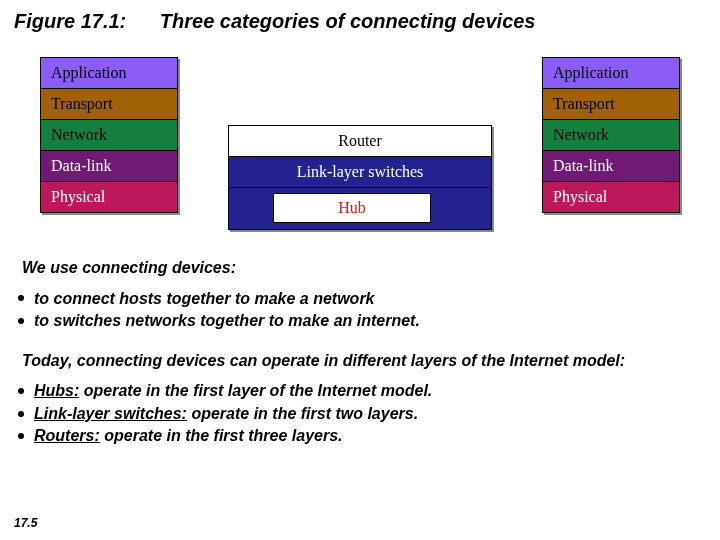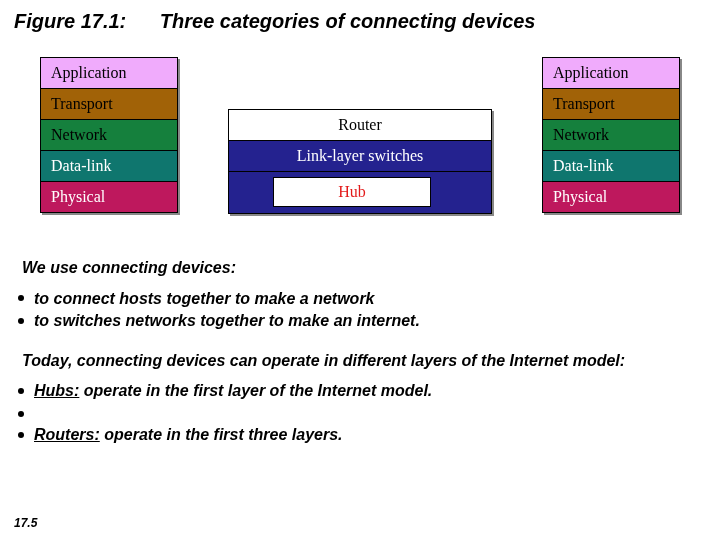--- a/index.html
+++ b/index.html
@@ -34,31 +34,31 @@
     box-shadow: 2px 2px 0 #888;
   }
   .layer {
     padding: 6px 10px;
     font-family: "Times New Roman", Times, serif;
     font-size: 16px;
     border-bottom: 1px solid #000;
     color: #fff;
   }
   .layer:last-child { border-bottom: none; }
-  .lay-app { background: #f0abfc; color: #000; }
+  .lay-app { background: #8b5cf6; color: #000; }
   .lay-trans { background: #a16207; color: #000; }
   .lay-net { background: #15803d; color: #000; }
-  .lay-dl  { background: #0f766e; color: #fff; }
+  .lay-dl  { background: #701a75; color: #fff; }
   .lay-phy { background: #be185d; color: #fff; }
   .center-stack {
     width: 264px;
     border: 1px solid #000;
     box-shadow: 2px 2px 0 #888;
     position: relative;
-    top: 26px;
+    top: 42px;
   }
   .center-box {
     font-family: "Times New Roman", Times, serif;
     font-size: 16px;
     text-align: center;
     padding: 6px 4px;
     border-bottom: 1px solid #000;
   }
   .center-router {
     background: #fff; color: #000;
@@ -158,21 +158,21 @@
   </div>
 </div>
 
 <div class="copy-block second-block">
   <p class="para">Today, connecting devices can operate in different layers of the Internet model:</p>
   <div class="bulleted">
     <p class="bullet-row">
       <span class="bullet-dot"></span><span class="bullet-text"><span class="underline">Hubs:</span><span> operate in the first layer of the Internet model.</span></span>
     </p>
     <p class="bullet-row">
-      <span class="bullet-dot"></span>
+      <span class="bullet-dot"></span><span class="bullet-text"><span class="underline">Link-layer switches:</span><span> operate in the first two layers.</span></span>
     </p>
     <p class="bullet-row">
       <span class="bullet-dot"></span><span class="bullet-text"><span class="underline">Routers:</span><span> operate in the first three layers.</span></span>
     </p>
   </div>
 </div>
 
 <div class="page-num">17.5</div>
 
 </body></html>

